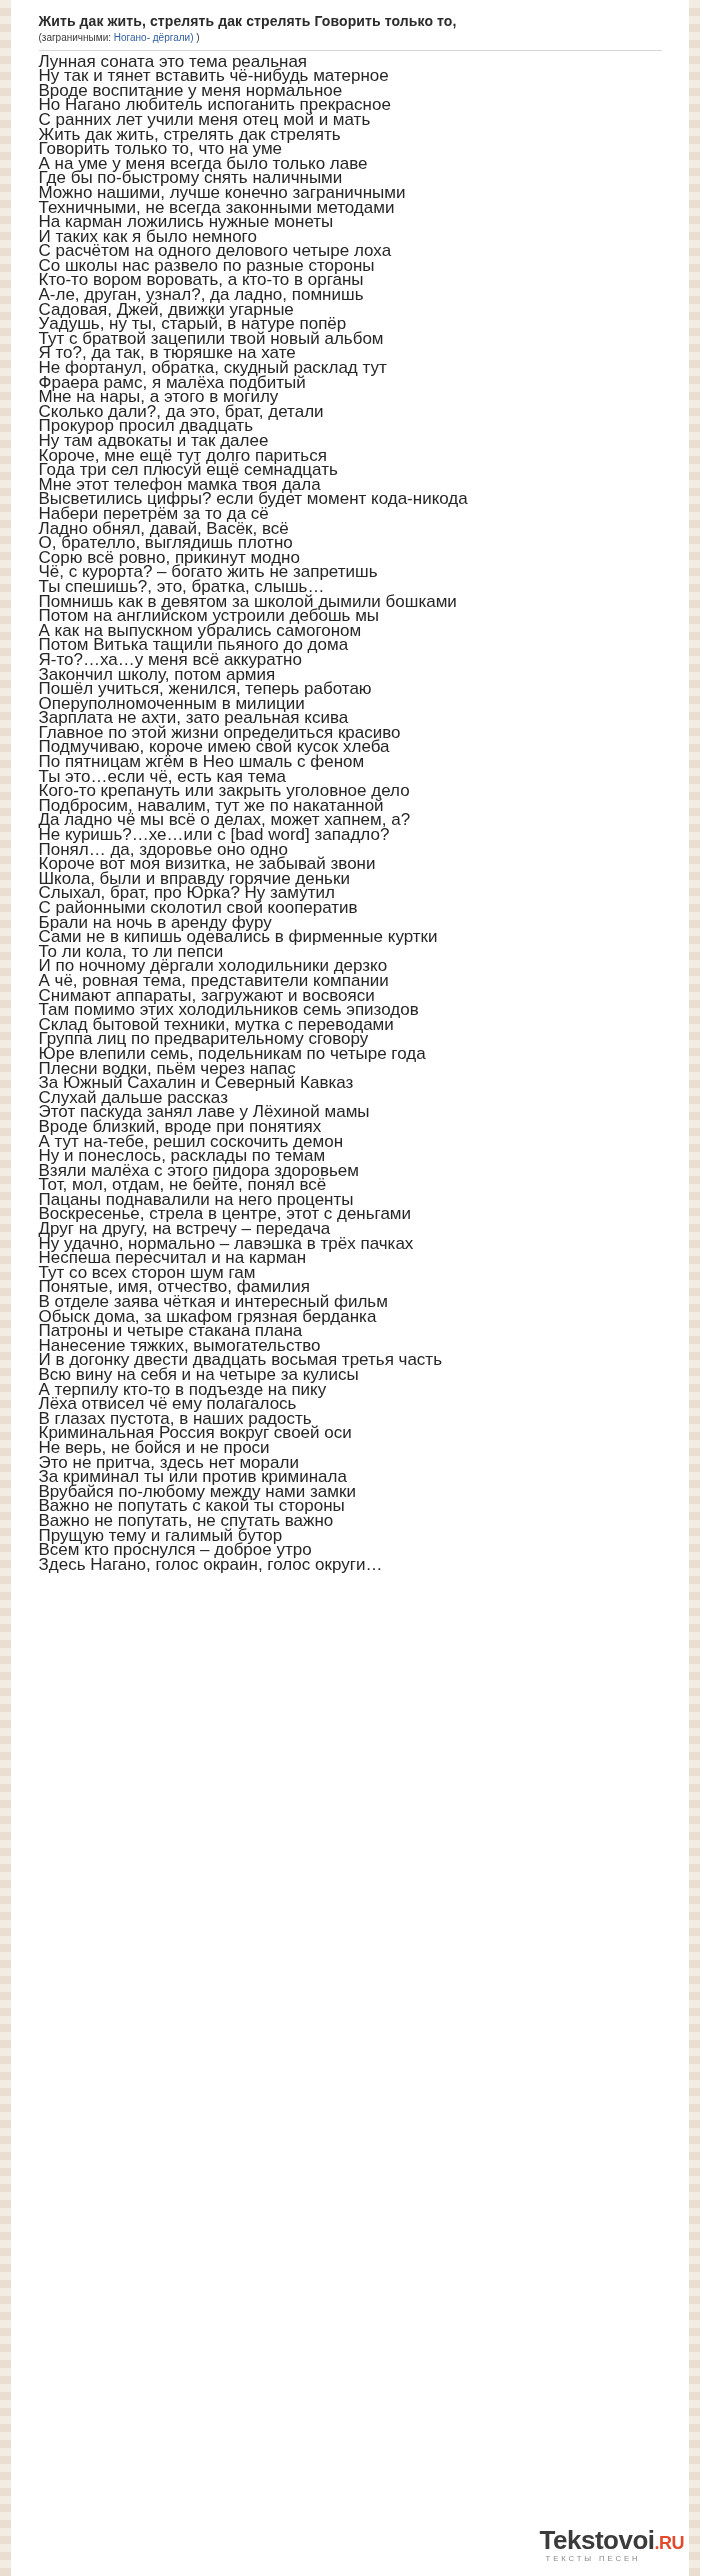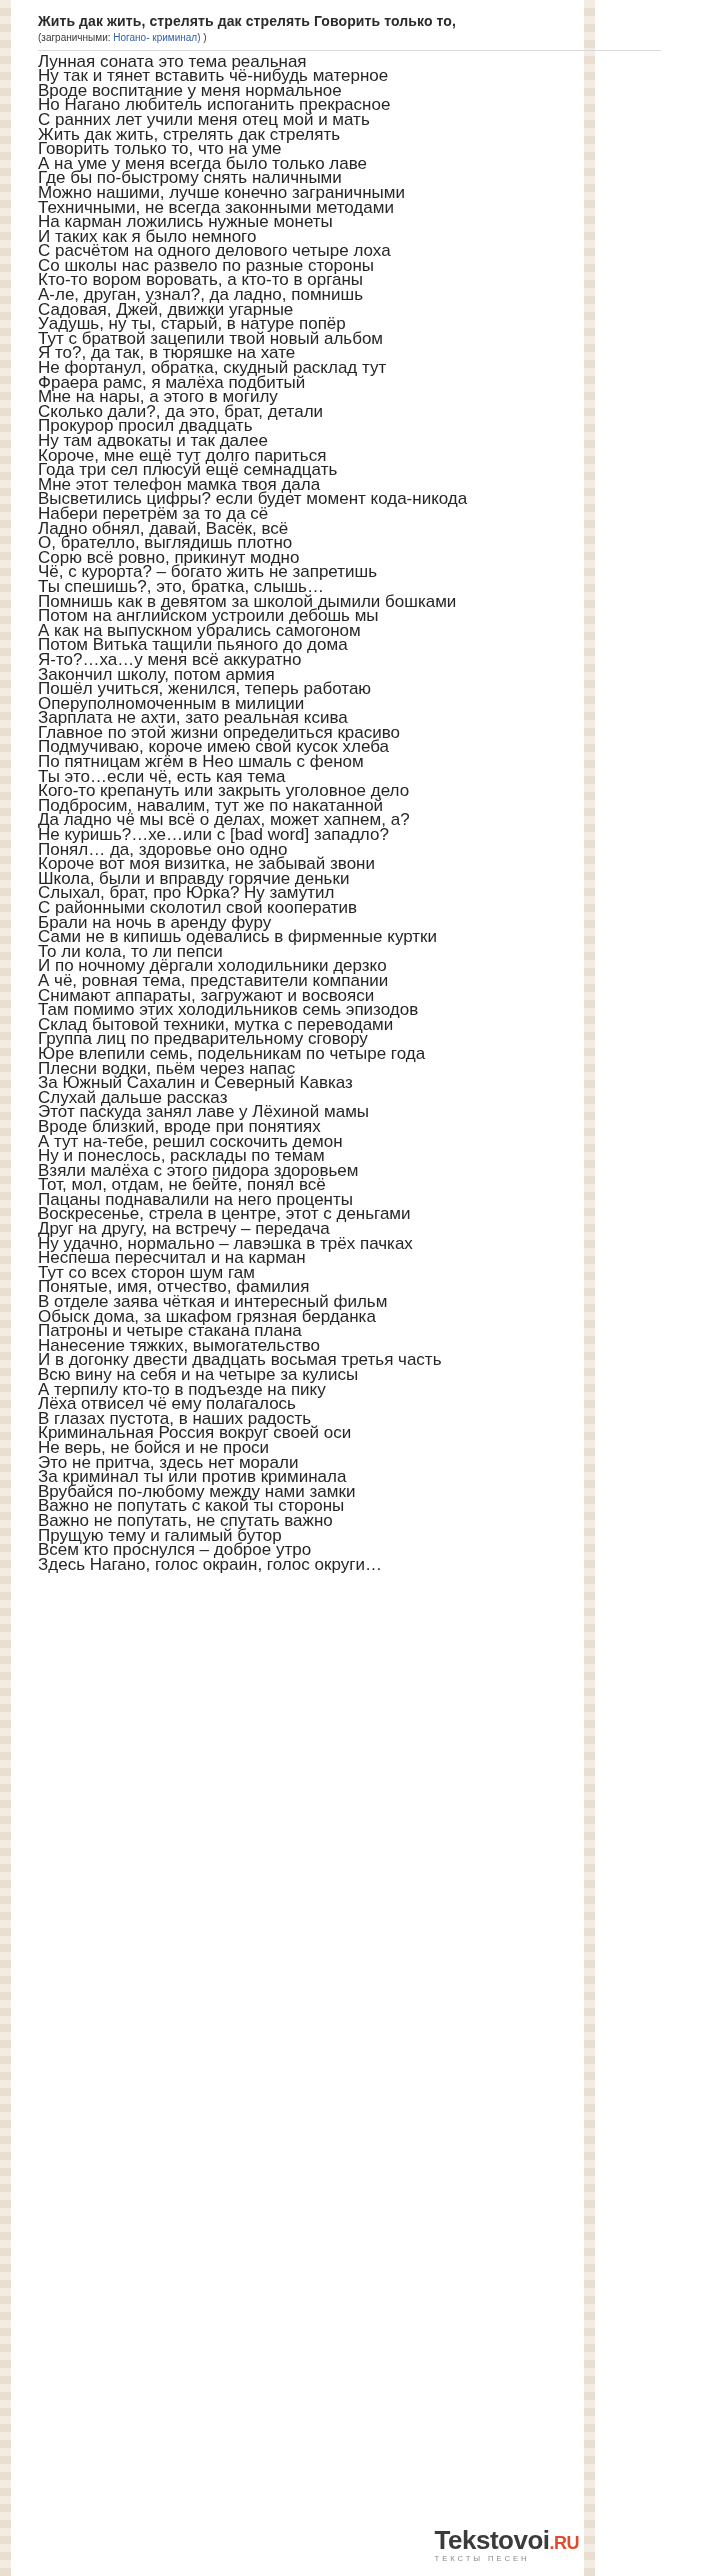--- a/index.html
+++ b/index.html
@@ -8,21 +8,21 @@
     background: #ffffff;
   }
   body {
     width: 721px;
     min-height: 2576px;
     font-family: "Liberation Sans", sans-serif;
     color: #333333;
     position: relative;
   }
   .page {
-    width: 595px;
+    width: 700px;
     min-height: 2576px;
     position: relative;
     background: #ffffff;
     box-sizing: border-box;
   }
   .edge-left, .edge-right {
     position: absolute;
     top: 0;
     bottom: 0;
     width: 10.8px;
@@ -104,37 +104,37 @@
   }
   .logo-main .ru {
     color: #e24a2b;
     font-size: 18px;
   }
   .logo-sub {
     font-size: 7.7px;
     color: #8a8a8a;
     letter-spacing: 2.9px;
     margin-top: 1.8px;
-    margin-left: 0;
+    margin-left: 6px;
   }
 </style>
 </head>
 <body>
 
 <div class="page">
   <div class="edge-left"></div>
   <div class="edge-right"></div>
 
   <div class="content">
 
     <div class="song-header">
       <div class="song-title">Жить дак жить, стрелять дак стрелять Говорить только то,</div>
       <div class="song-performer">
         <span class="perf-label">(заграничными:</span>
-        <span class="perf-name">Ногано- криминал)</span>
+        <span class="perf-name">Ногано- дёргали)</span>
         <span class="perf-close">)</span>
       </div>
     </div>
 
     <div class="divider"></div>
 
     <div class="lyrics">Лунная соната это тема реальная
 Ну так и тянет вставить чё-нибудь матерное
 Вроде воспитание у меня нормальное
 Но Нагано любитель испоганить прекрасное

